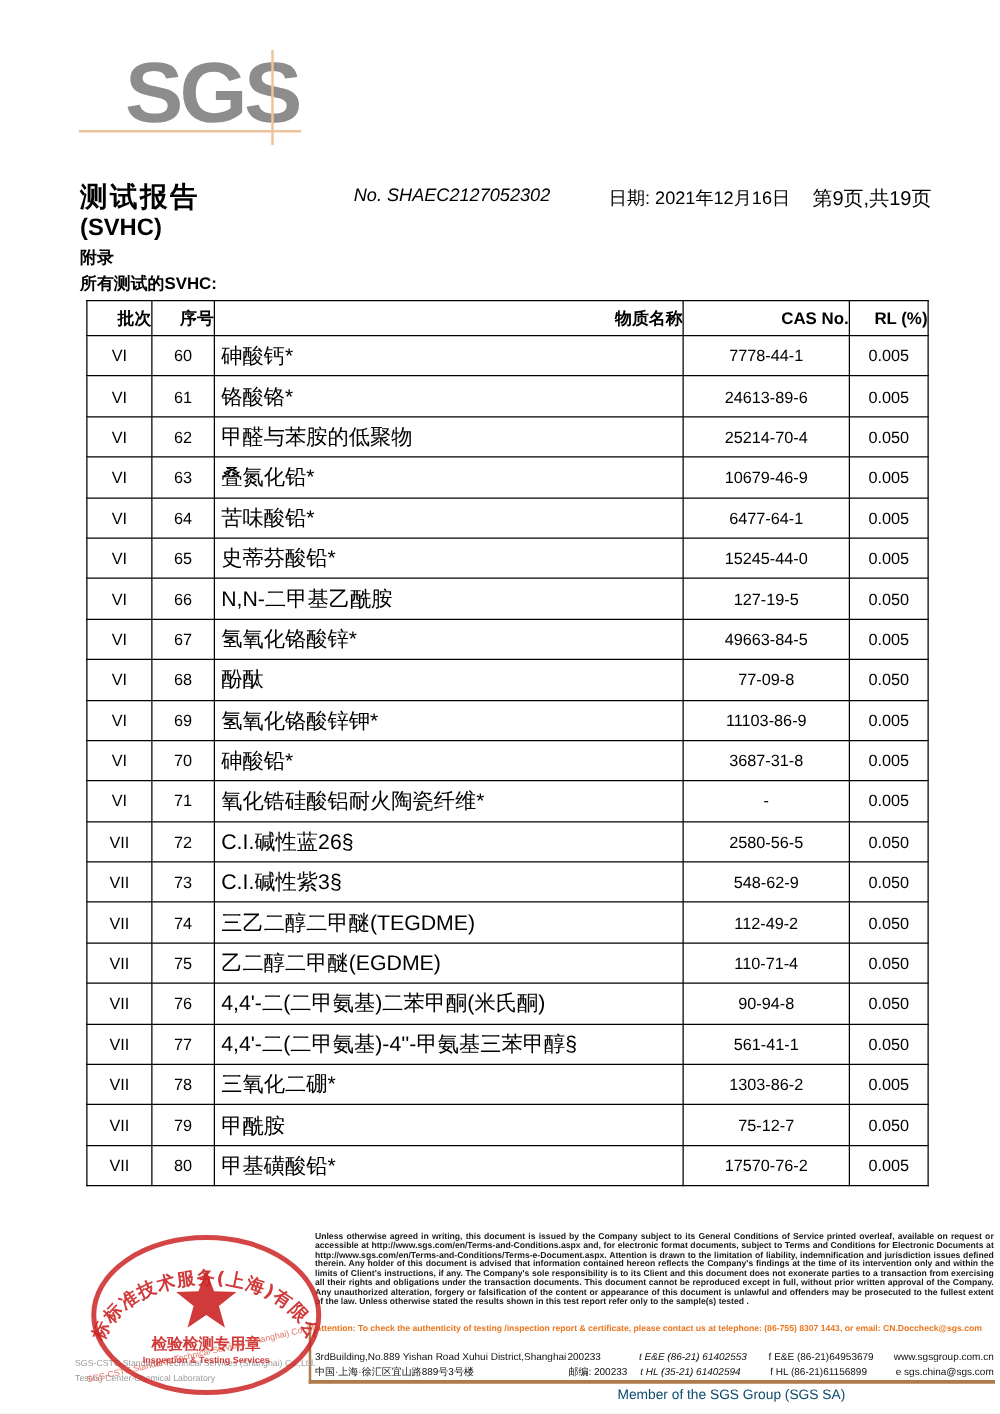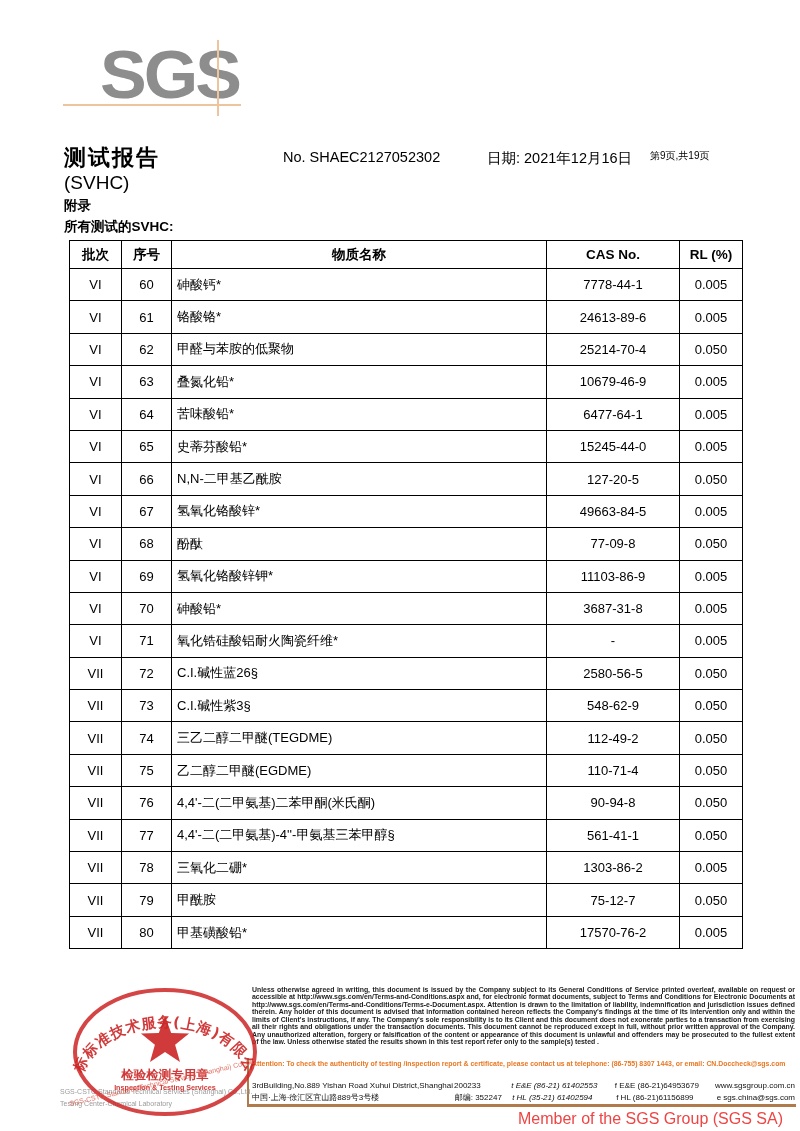--- a/index.html
+++ b/index.html
@@ -12,55 +12,55 @@
   
   .logo-text {
     position:absolute; left:100px; top:40px; font-size:70px; font-weight:bold;
     color:#8d8d8d; letter-spacing:-3px; line-height:1;
     transform:scaleY(0.98); transform-origin:top left;
   }
   .logo-hline { position:absolute; left:63px; top:104px; width:178px; height:2px; background:#eec49e; }
   .logo-vline { position:absolute; left:217px; top:40px; width:2px; height:76px; background:#eec49e; }
   
   .title-cn { position:absolute; left:64px; top:143px; font-size:22px; font-weight:bold; letter-spacing:2px; }
-  .title-en { position:absolute; left:64px; top:172px; font-size:19px; font-weight:normal; }
-  .report-no { position:absolute; left:283px; top:149px; font-size:14.5px; }
+  .title-en { position:absolute; left:64px; top:172px; font-size:19px; font-weight:bold; }
+  .report-no { position:absolute; left:283px; top:149px; font-size:14.5px;font-style:italic; }
   .date-label { position:absolute; left:487px; top:149px; font-size:14.5px; }
-  .page-label { position:absolute; left:650px; top:149px; font-size:10px; }
+  .page-label { position:absolute; left:650px; top:149px; font-size:16px; }
   .appendix { position:absolute; left:64px; top:197px; font-size:13.5px; font-weight:bold; }
   .subtitle { position:absolute; left:64px; top:218px; font-size:13.5px; font-weight:bold; }
   
   table.svhc {
     position:absolute; left:69px; top:240px; width:673px;
     border-collapse:collapse; table-layout:fixed;
   }
   table.svhc th, table.svhc td { border:1.6px solid #000; text-align:center; vertical-align:middle; }
-  table.svhc th { height:28px; font-size:13.5px; font-weight:bold; }
+  table.svhc th { height:28px; font-size:13.5px; font-weight:bold;text-align:right; }
   table.svhc td { height:32.4px; font-size:13px; }
-  table.svhc td.name { text-align:left; padding-left:5px; font-size:13px; }
+  table.svhc td.name { text-align:left; padding-left:5px; font-size:17px; }
   
   .legal {
     position:absolute; left:252px; top:986px; width:543px;
     font-size:6.9px; line-height:7.45px; font-weight:600;
     text-align:justify; color:#1c1c1c;
   }
   .attention {
     position:absolute; left:252px; top:1060px; width:543px;
     font-size:6.9px; line-height:7.6px; font-weight:bold; color:#e87722;
   }
   .addr { position:absolute; left:252px; top:1080px; width:543px; font-size:8px; color:#101010; }
   .addr-row { display:flex; line-height:11.5px; white-space:nowrap; }
   .addr-row .a1 { width:226px; overflow:hidden; }
   .addr-row .a2 { width:64px; }
   .addr-row .a3 { width:116px;font-style:italic; }
   .addr-row .a4 { width:112px; }
   .addr-row .a5 { flex:1; }
   .foot-vline { position:absolute; left:247px; top:1058px; width:1.5px; height:49px; background:#b07a4a; }
   .foot-hline { position:absolute; left:247px; top:1104px; width:549px; height:2.5px; background:#b07a4a; }
-  .member { position:absolute; left:518px; top:1110px; font-size:16px; color:#ef4444; }
+  .member { position:absolute; left:494px; top:1110px; font-size:11px; color:#0c4a6e; }
   .company-gray { position:absolute; left:60px; top:1086px; font-size:7px; line-height:12px; color:#9b9b9b; width:200px; }
   .stamp { position:absolute; left:64px; top:984px; width:202px; height:138px; }
 </style>
 </head>
 <body>
 
 <div class="page">
 
   <div class="logo-text">SGS</div>
   <div class="logo-hline"></div>
@@ -131,21 +131,21 @@
           <td>VI</td>
           <td>65</td>
           <td class="name">史蒂芬酸铅*</td>
           <td>15245-44-0</td>
           <td>0.005</td>
         </tr>
         <tr>
           <td>VI</td>
           <td>66</td>
           <td class="name">N,N-二甲基乙酰胺</td>
-          <td>127-20-5</td>
+          <td>127-19-5</td>
           <td>0.050</td>
         </tr>
         <tr>
           <td>VI</td>
           <td>67</td>
           <td class="name">氢氧化铬酸锌*</td>
           <td>49663-84-5</td>
           <td>0.005</td>
         </tr>
         <tr>
@@ -248,21 +248,21 @@
   <div class="addr">
     <div class="addr-row">
       <span class="a1">3rdBuilding,No.889 Yishan Road Xuhui District,Shanghai China</span>
       <span class="a2">200233</span>
       <span class="a3">t E&amp;E (86-21) 61402553</span>
       <span class="a4">f E&amp;E (86-21)64953679</span>
       <span class="a5">www.sgsgroup.com.cn</span>
     </div>
     <div class="addr-row">
       <span class="a1">中国·上海·徐汇区宜山路889号3号楼</span>
-      <span class="a2">邮编: 352247</span>
+      <span class="a2">邮编: 200233</span>
       <span class="a3">t HL (35-21) 61402594</span>
       <span class="a4">f HL (86-21)61156899</span>
       <span class="a5">e  sgs.china@sgs.com</span>
     </div>
   </div>
 
   <div class="foot-vline"></div>
   <div class="foot-hline"></div>
   <div class="member">Member of the SGS Group (SGS SA)</div>
 

